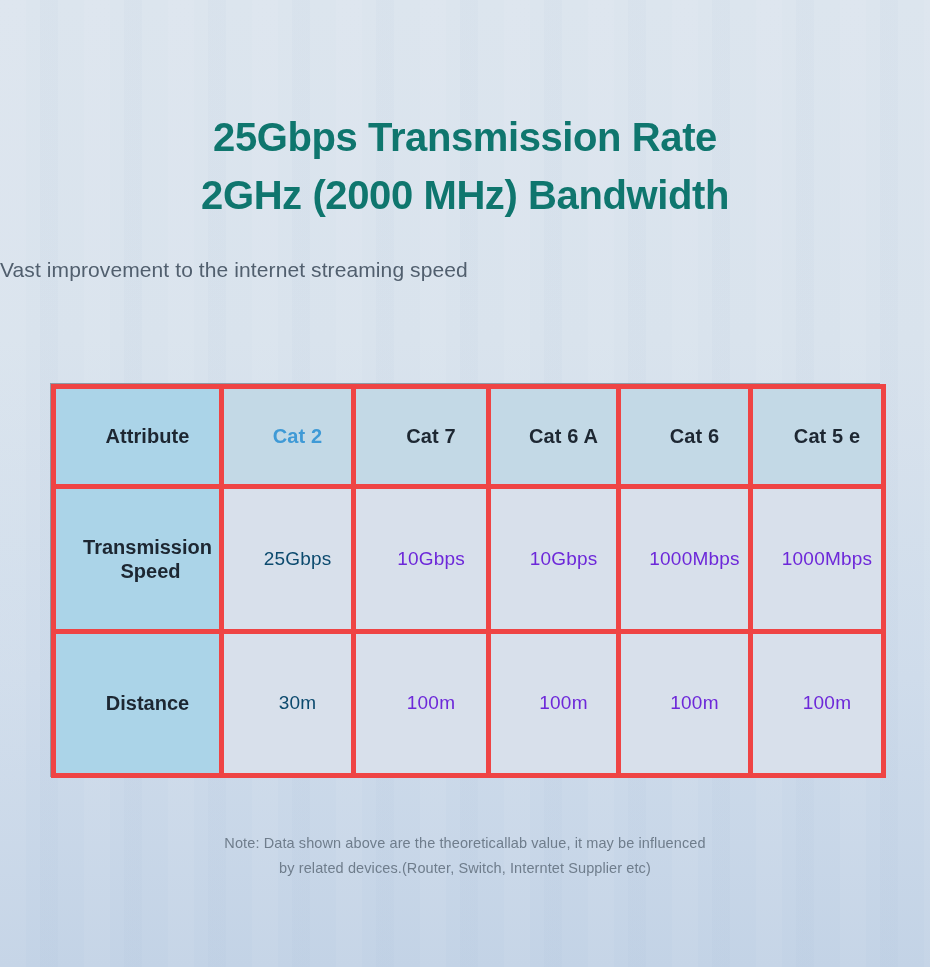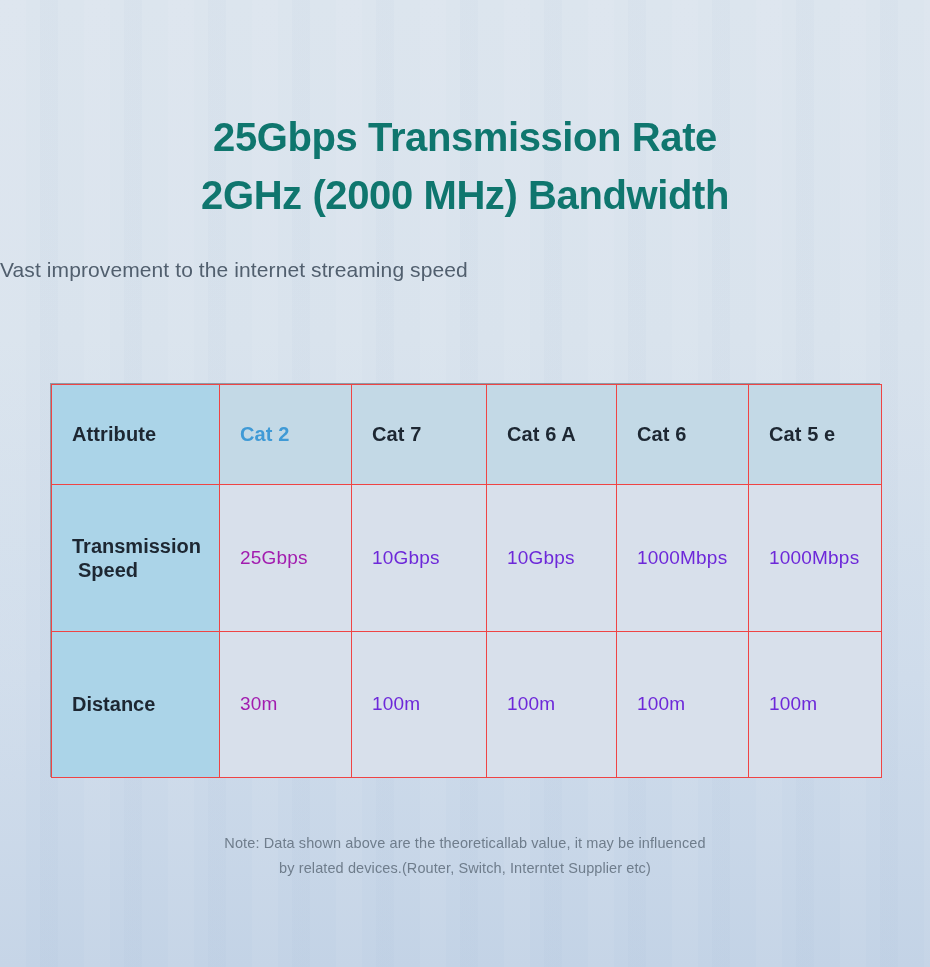--- a/index.html
+++ b/index.html
@@ -78,23 +78,23 @@
     border: 1px solid #8e9aa6;
     border-collapse: collapse;
   }
   table.spec {
     width: 830px;
     height: 394px;
     border-collapse: collapse;
     table-layout: fixed;
   }
   table.spec td, table.spec th {
-    border: 1px solid #ef4444;
+    border: 5px solid #ef4444;
     padding: 0 0 0 20px;
-    text-align: left;
+    text-align: center;
     vertical-align: middle;
     font-weight: 400;
   }
 
   
   col.c0 { width: 168px; }
   col.c1 { width: 132px; }
   col.c2 { width: 135px; }
   col.c3 { width: 130px; }
   col.c4 { width: 132px; }
@@ -131,21 +131,21 @@
     font-size: 20px;
     line-height: 24px;
     letter-spacing: 0px;
     margin-top: 24px;
   }
   tr.body-row td.attr-cell .sub-line {
     display: block;
     padding-left: 6px;
   }
   tr.body-row td.highlight {
-    color: #a21caf;
+    color: #0c4a6e;
   }
 
   
   .footnote {
     position: absolute;
     top: 831px;
     left: 0;
     width: 930px;
     text-align: center;
     font-size: 14.5px;

